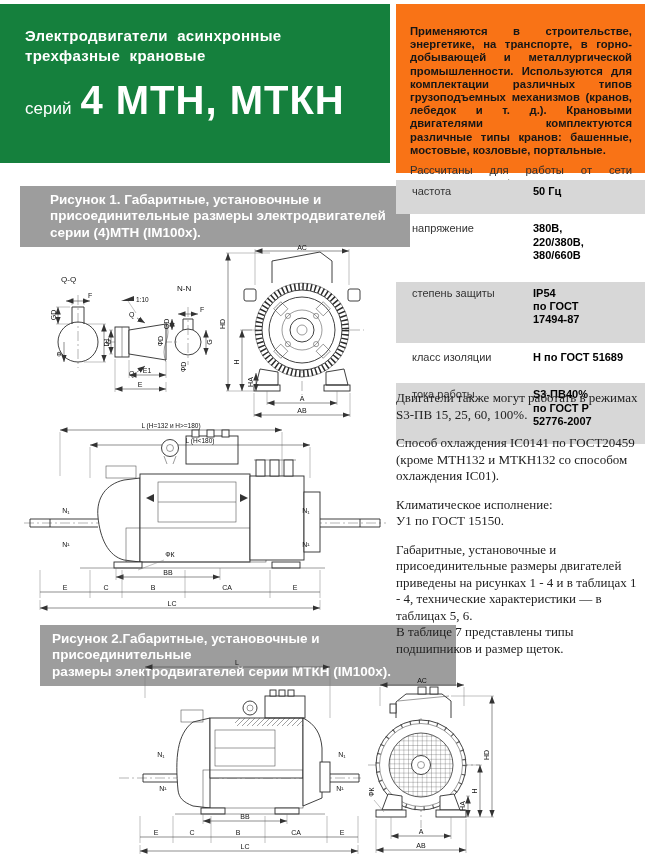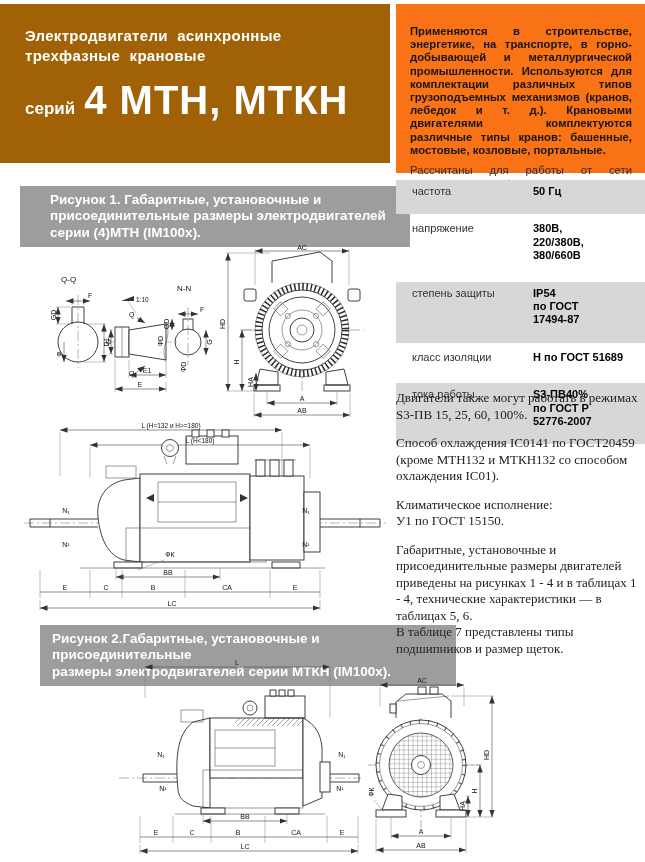--- a/index.html
+++ b/index.html
@@ -3,25 +3,25 @@
 <meta charset="utf-8">
 <style>
   html,body{margin:0;padding:0;background:#e8e8e8;}
   .page{
     position:relative;width:645px;height:862px;background:#ffffff;
     font-family:"Liberation Sans","DejaVu Sans",sans-serif;overflow:hidden;
     margin:0 auto;
   }
   .pre{white-space:pre-line;}
   
-  .title-block{position:absolute;left:0;top:4px;width:390px;height:159px;background:#a16207;}
+  .title-block{position:absolute;left:0;top:4px;width:390px;height:159px;background:#15803d;}
   .title-block .title{position:absolute;left:25px;top:22px;color:#fff;font-weight:bold;
     font-size:15px;line-height:1.35;letter-spacing:.3px;word-spacing:5px;}
   .series-line{position:absolute;left:25px;top:74px;display:flex;align-items:baseline;gap:9px;color:#fff;}
-  .series-prefix{font-weight:bold;font-size:17px;}
+  .series-prefix{font-weight:normal;font-size:17px;}
   .series-name{font-weight:bold;font-size:40px;letter-spacing:1px;}
   
   .intro-block{position:absolute;left:396px;top:4px;width:249px;height:169px;background:#f97316;
     box-sizing:border-box;padding:21px 13px 6px 14px;}
   .intro-body{margin:0;font-size:11.3px;font-weight:bold;color:#161616;line-height:1.17;
     text-align:justify;}
   .intro-note{margin:7px 0 0 0;font-size:11.3px;color:#2e2e2e;line-height:1.2;text-align:justify;}
   
   .caption{position:absolute;background:#9d9d9d;color:#fff;font-weight:bold;
     font-size:13.5px;line-height:1.22;box-sizing:border-box;margin-left:20px;}

